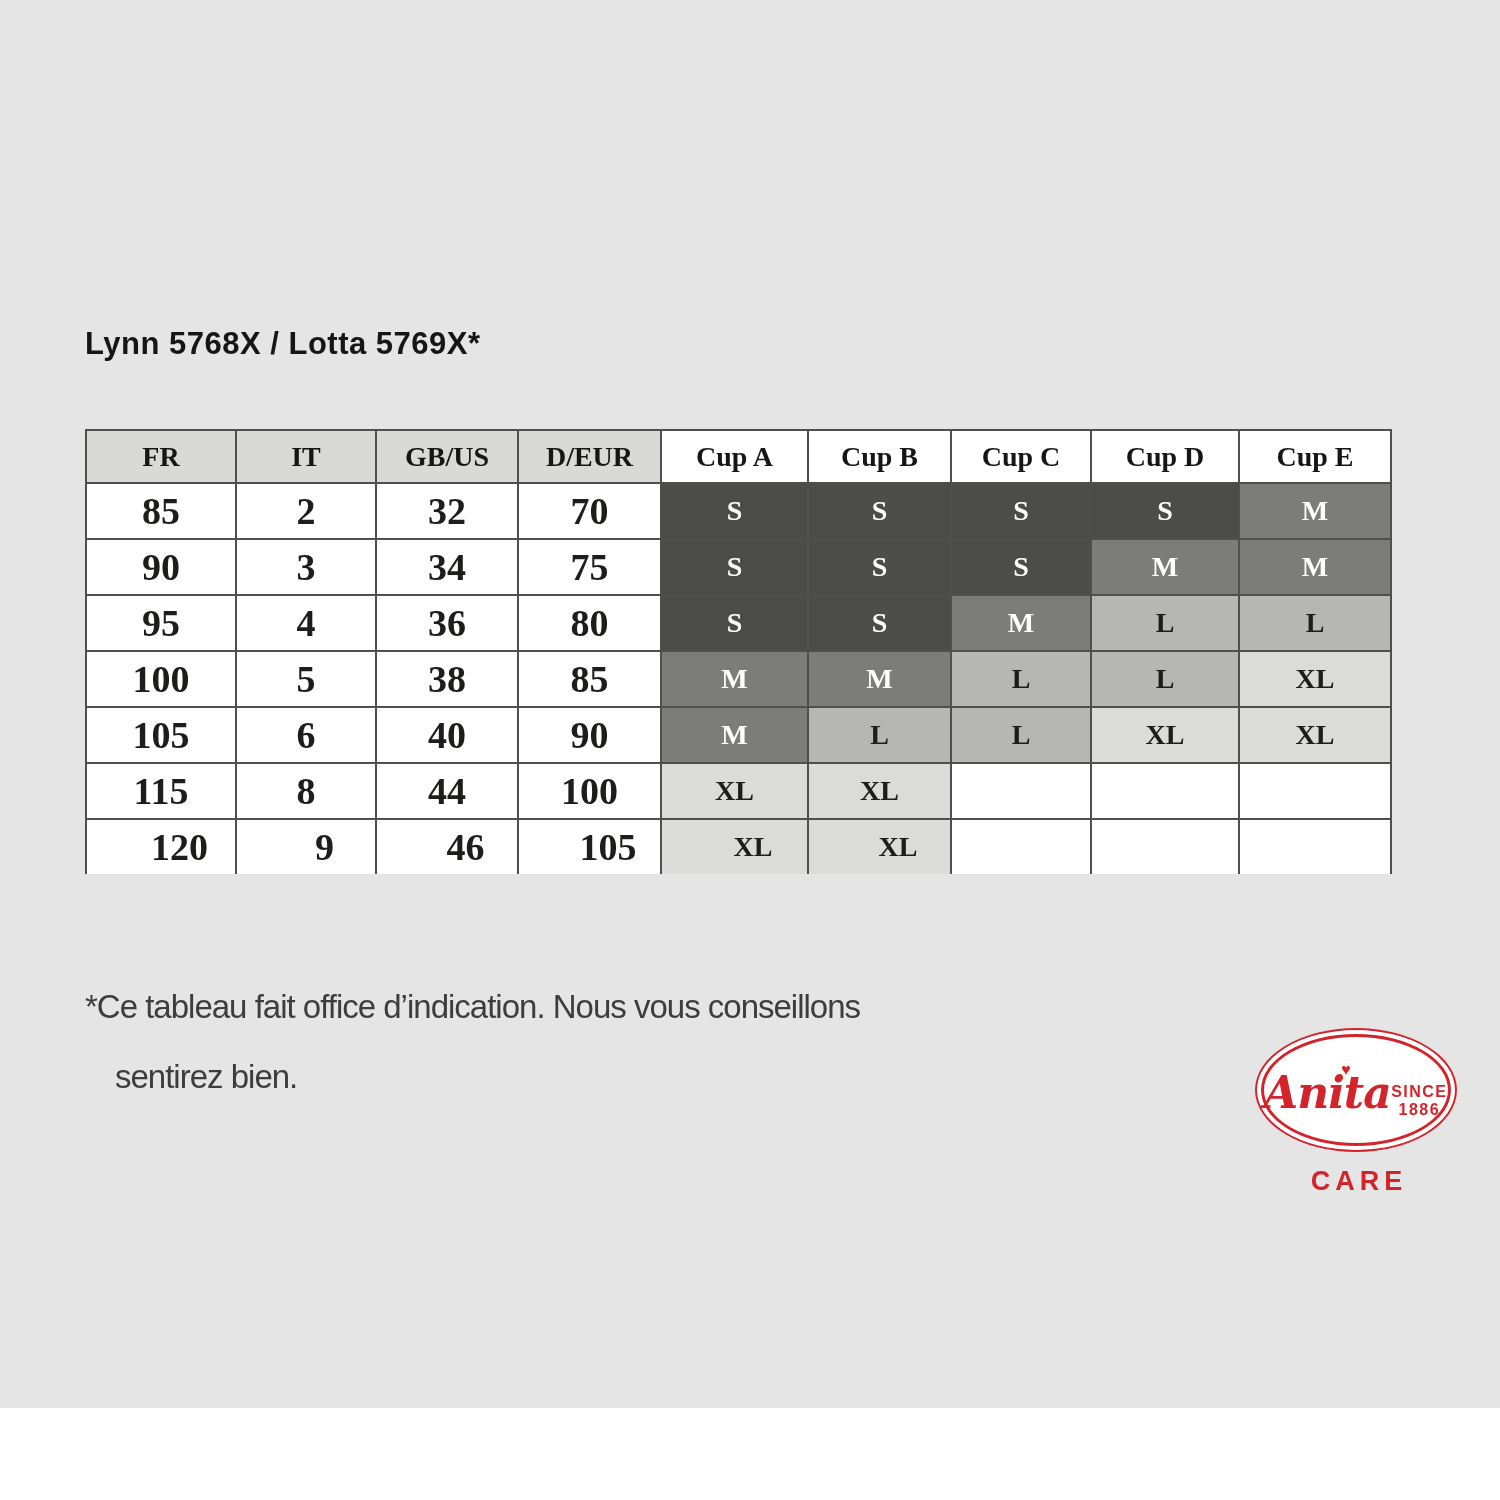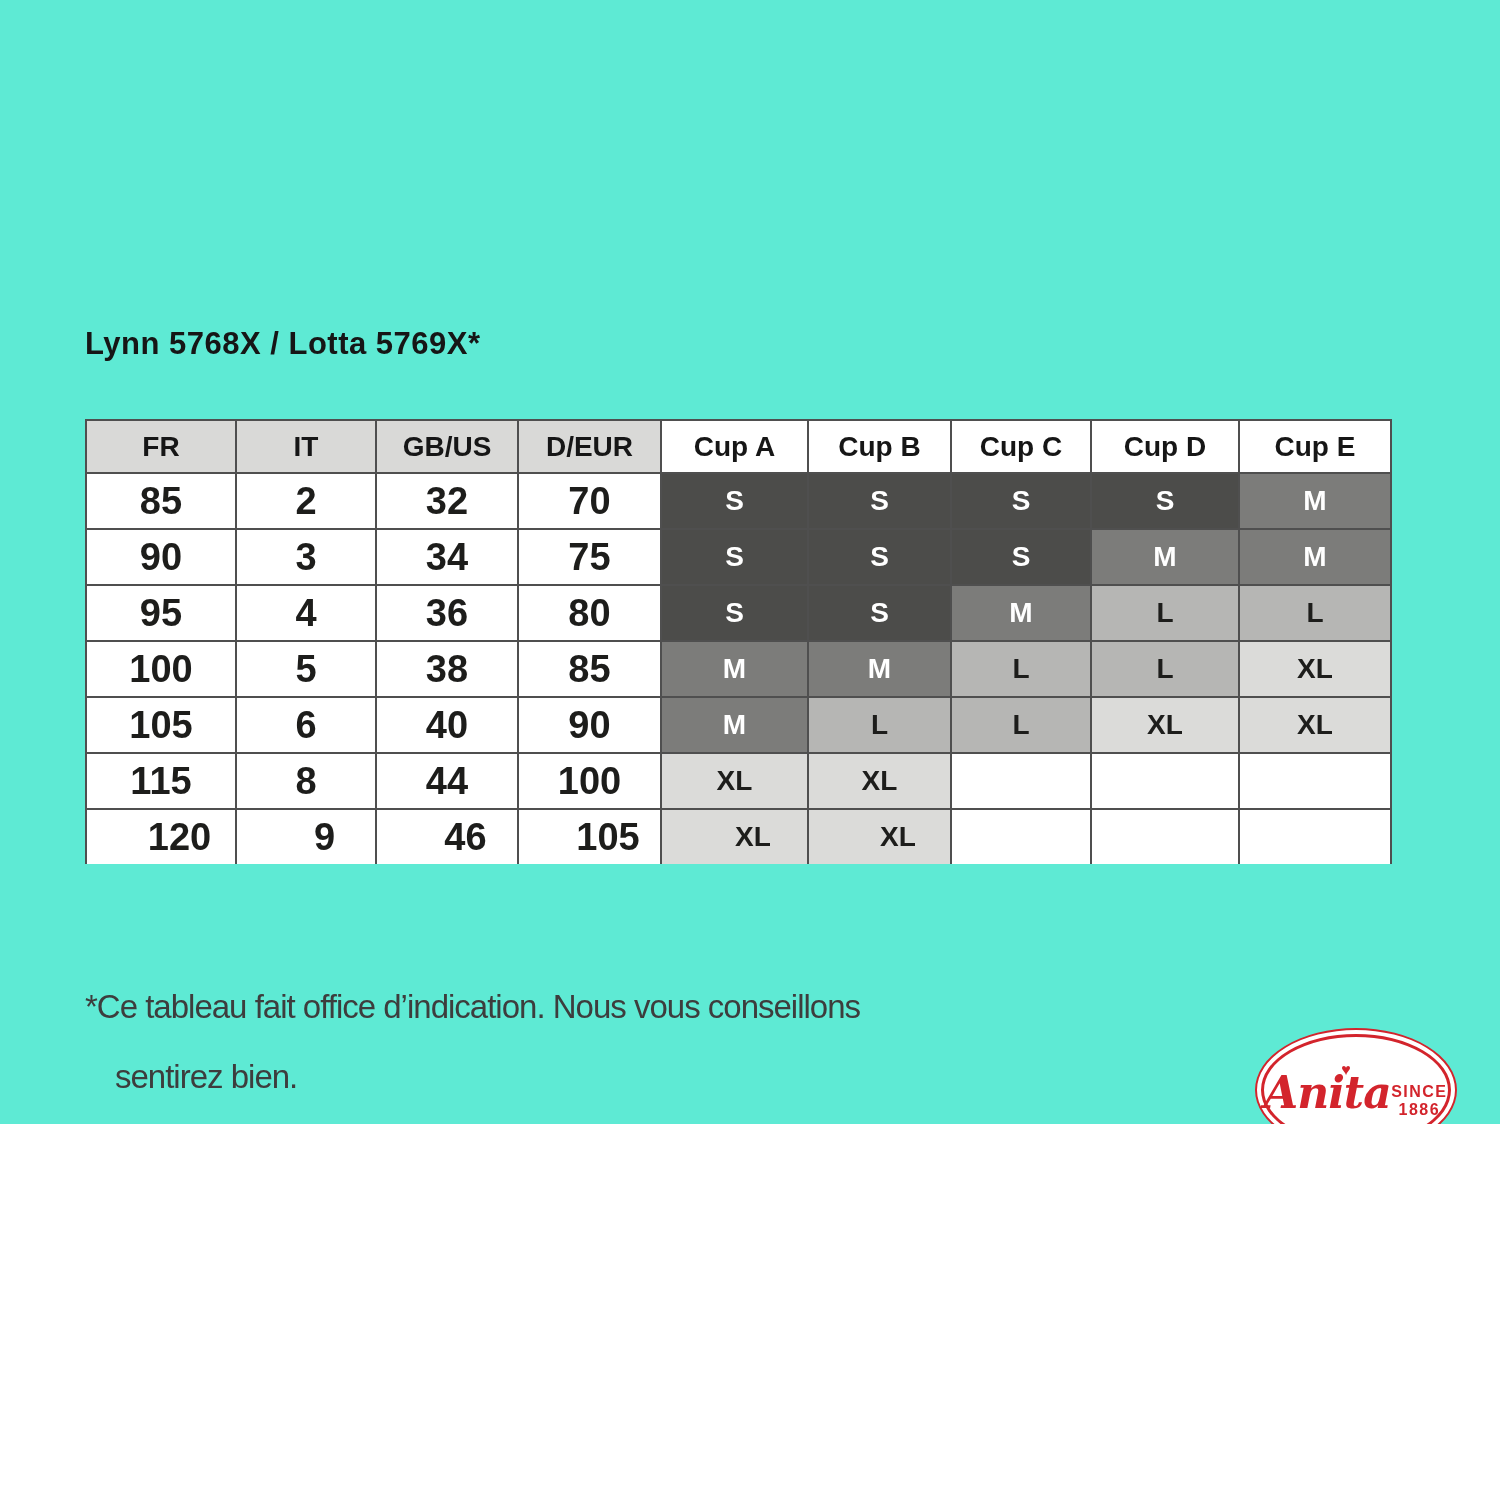--- a/index.html
+++ b/index.html
@@ -1,31 +1,32 @@
 <!DOCTYPE html>
 <html style="--grid: #4f4f4f; --header-bg: #d9d9d7; --red: #d3242c;"><head>
 <meta charset="utf-8">
 <style>
   html,body { margin:0; padding:0; background:#ffffff; }
   .canvas {
     position:relative;
-    width:1500px; height:1124px;
-    background:#5eead4;
+    width:1500px; height:1408px;
+    background:#e5e5e5;
     font-family:"Liberation Sans", sans-serif;
     overflow:hidden;
   }
   .title {
     position:absolute; left:85px; top:326px;
     font-size:31px; font-weight:700; color:#161616;
     letter-spacing:0.5px;
   }
   table.size-chart {
-    position:absolute; left:85px; top:419px;
+    position:absolute; left:85px; top:429px;
     border-collapse:collapse; table-layout:fixed;
     width:1305px;
+    font-family:Liberation Serif, serif;
   }
   table.size-chart th, table.size-chart td {
     border:2px solid var(--grid, #4f4f4f);
     text-align:center; vertical-align:middle;
     padding:0;
   }
   table.size-chart tr:last-child td { border-bottom:none;padding-left:37px; }
   table.size-chart th {
     height:51px; font-size:28px; font-weight:700; color:#161616;
     background:#ffffff;

